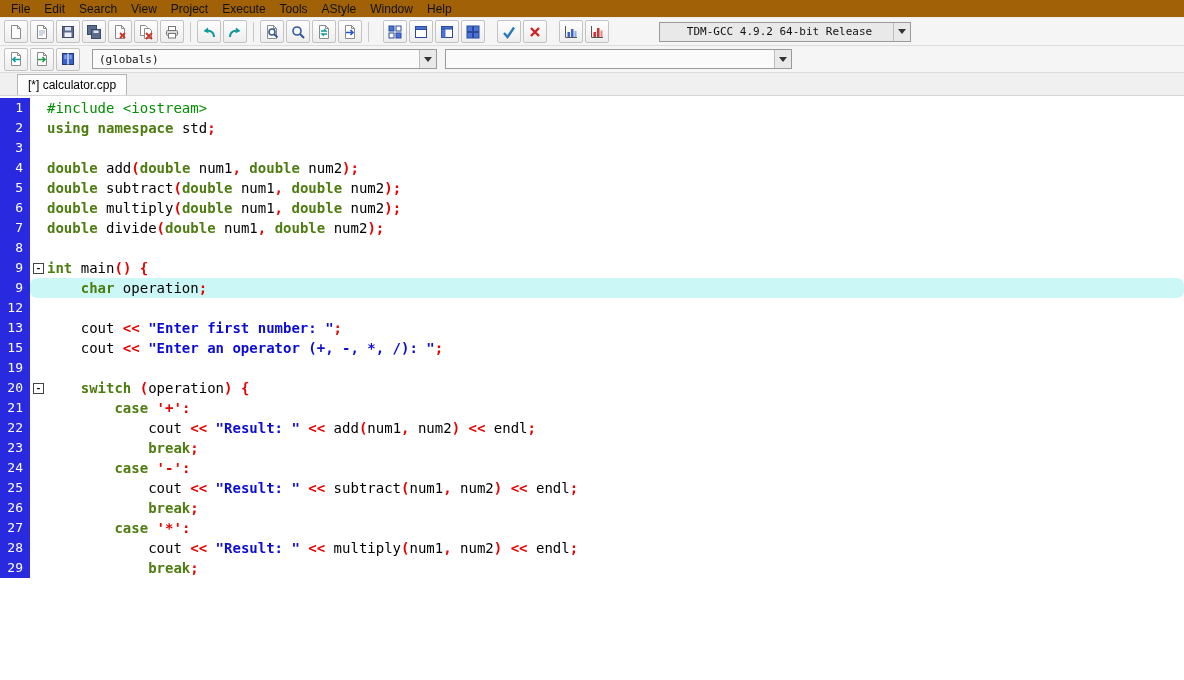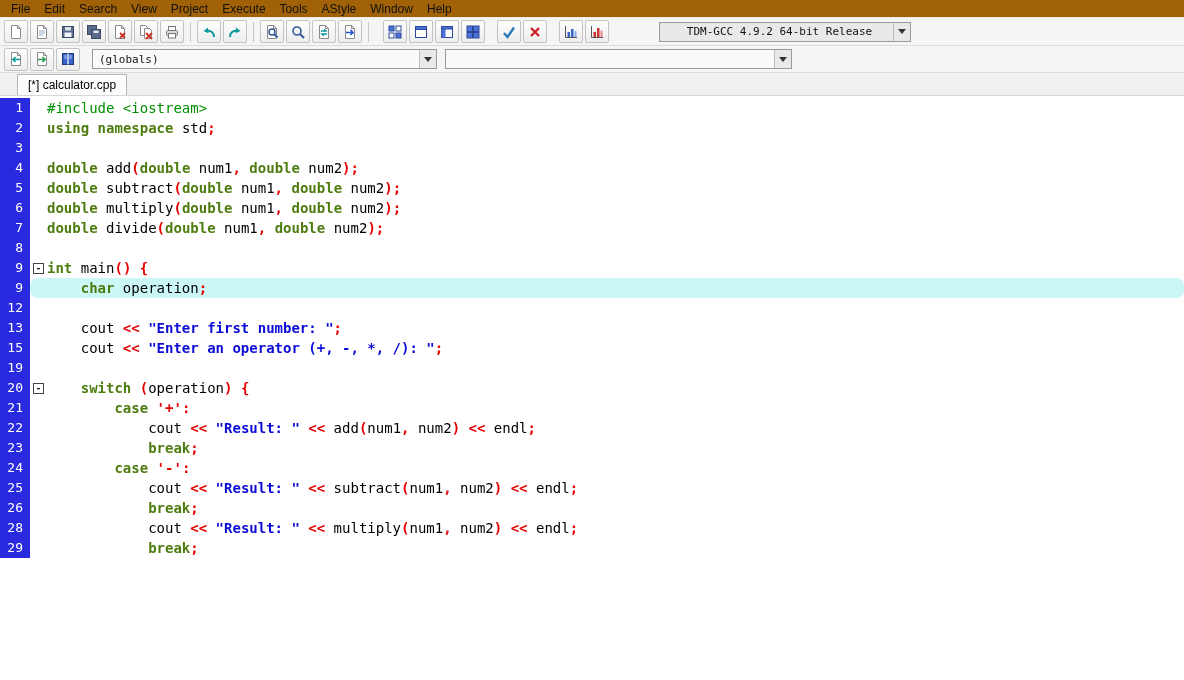--- a/index.html
+++ b/index.html
@@ -426,20 +426,27 @@
       </div>
     </div>
     <div class="row">
       <div class="gutter">26</div>
       <div class="line-body">
         <div class="fold"></div>
         <div class="code"><span class="tk-n">            </span><span class="tk-k">break</span><span class="tk-o">;</span></div>
       </div>
     </div>
     <div class="row">
+      <div class="gutter">27</div>
+      <div class="line-body">
+        <div class="fold"></div>
+        <div class="code"><span class="tk-n">        </span><span class="tk-k">case</span><span class="tk-n"> </span><span class="tk-o">'*':</span></div>
+      </div>
+    </div>
+    <div class="row">
       <div class="gutter">28</div>
       <div class="line-body">
         <div class="fold"></div>
         <div class="code"><span class="tk-n">            cout </span><span class="tk-o">&lt;&lt;</span><span class="tk-n"> </span><span class="tk-s">"Result: "</span><span class="tk-n"> </span><span class="tk-o">&lt;&lt;</span><span class="tk-n"> multiply</span><span class="tk-o">(</span><span class="tk-n">num1</span><span class="tk-o">,</span><span class="tk-n"> num2</span><span class="tk-o">)</span><span class="tk-n"> </span><span class="tk-o">&lt;&lt;</span><span class="tk-n"> endl</span><span class="tk-o">;</span></div>
       </div>
     </div>
     <div class="row">
       <div class="gutter">29</div>
       <div class="line-body">
         <div class="fold"></div>

